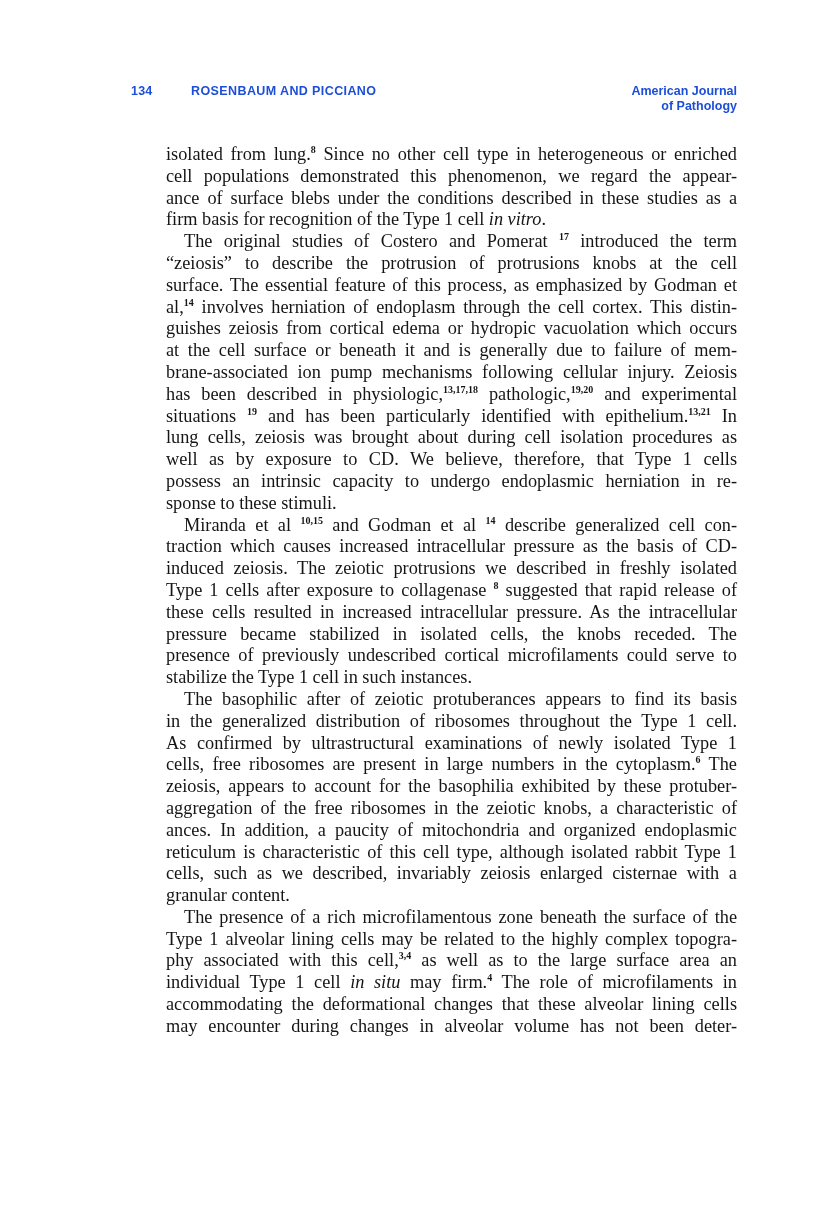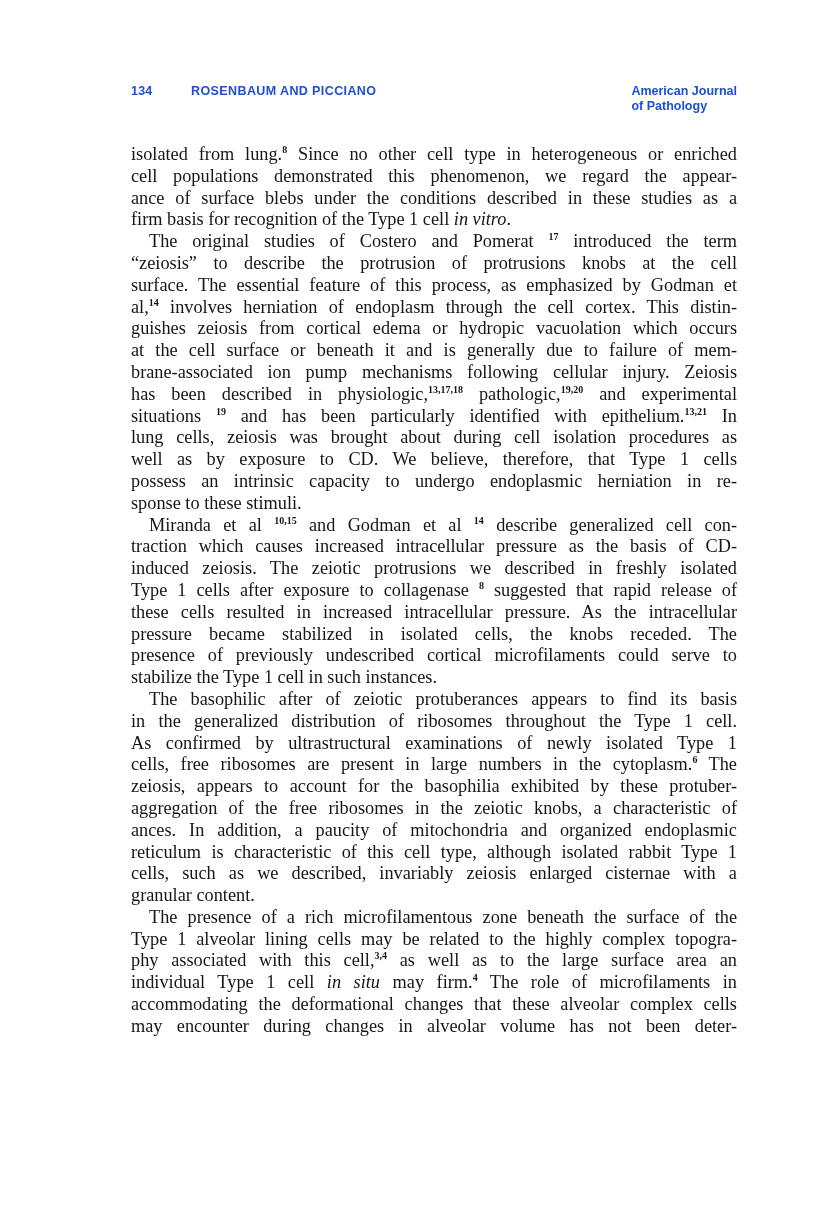--- a/index.html
+++ b/index.html
@@ -34,39 +34,41 @@
     .authors {
       position: absolute;
       left: 60px;
       top: 2px;
       letter-spacing: 0.4px;
     }
     .journal {
       position: absolute;
       right: 0;
       top: 2px;
+      text-align: right;
       line-height: 15px;
       font-size: 12.5px;
     }
     .body-text {
       position: absolute;
       top: 144px;
       left: 131px;
       width: 606px;
       font-family: "Liberation Serif", serif;
       font-size: 18.3px;
       line-height: 21.8px;
       color: #151515;
     }
     .line {
       display: block;
       text-align: justify;
       text-align-last: justify;
       white-space: nowrap;
       height: 21.8px;
+      margin-left: 35px;
     }
     .line.last {
       text-align-last: left;
     }
     .line.indent {
       padding-left: 18px;
     }
     sup {
       font-size: 10px;
       line-height: 0;
@@ -129,16 +131,16 @@
       <span class="line"><span>ances. In addition, a paucity of mitochondria and organized endoplasmic</span></span>
       <span class="line"><span>reticulum is characteristic of this cell type, although isolated rabbit Type 1</span></span>
       <span class="line"><span>cells, such as we described, invariably zeiosis enlarged cisternae with a</span></span>
       <span class="line last"><span>granular content.</span></span>
     </div>
     <div class="paragraph">
       <span class="line indent"><span>The presence of a rich microfilamentous zone beneath the surface of the</span></span>
       <span class="line"><span>Type 1 alveolar lining cells may be related to the highly complex topogra-</span></span>
       <span class="line"><span>phy associated with this cell,</span><sup>3,4</sup><span> as well as to the large surface area an</span></span>
       <span class="line"><span>individual Type 1 cell </span><em>in situ</em><span> may firm.</span><sup>4</sup><span> The role of microfilaments in</span></span>
-      <span class="line"><span>accommodating the deformational changes that these alveolar complex cells</span></span>
+      <span class="line"><span>accommodating the deformational changes that these alveolar lining cells</span></span>
       <span class="line"><span>may encounter during changes in alveolar volume has not been deter-</span></span>
     </div>
   </main>
 
 </body></html>

